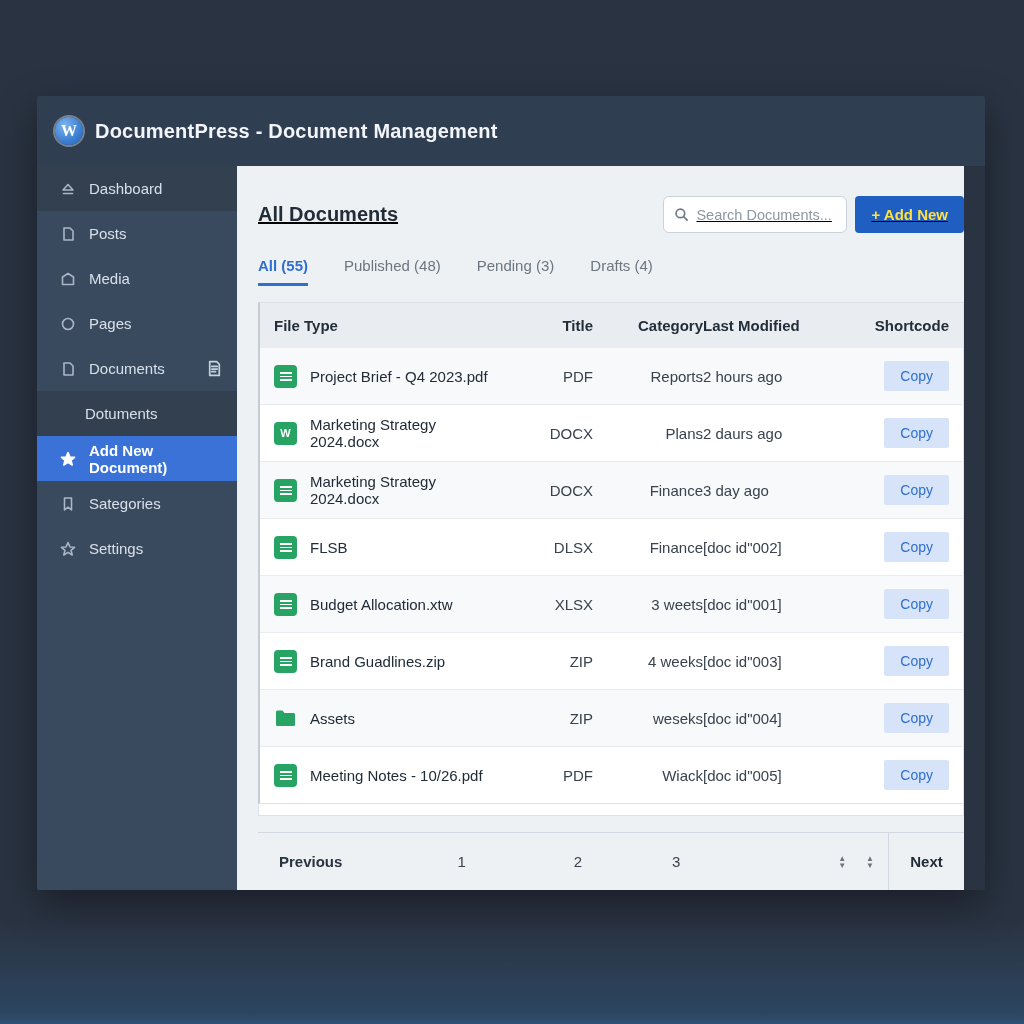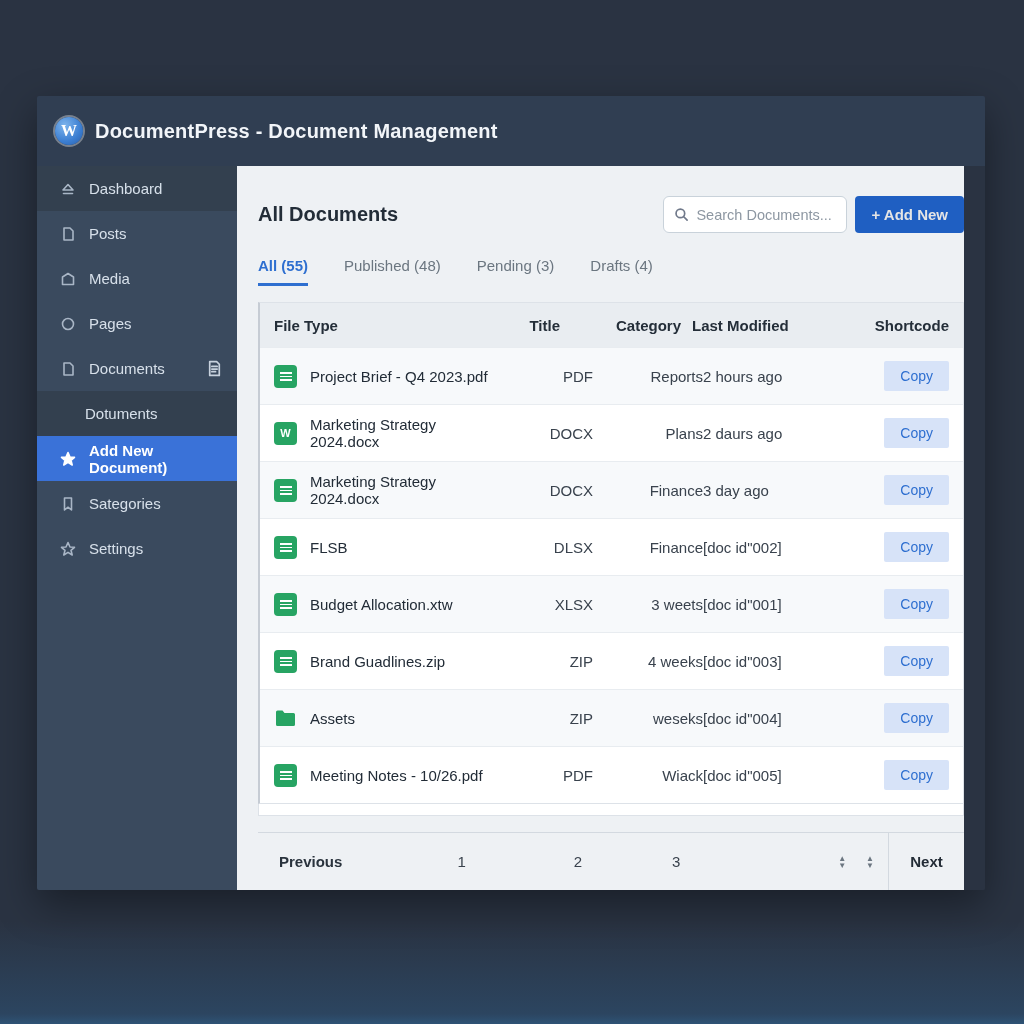--- a/index.html
+++ b/index.html
@@ -40,48 +40,48 @@
   .side-item.shaded { background:#33404f; }
   .side-item.sub { padding-left:48px; background:#33404f; }
   .side-item.active { background:#3a72d8; color:#ffffff; font-weight:bold; }
   .side-item .trail { margin-left:auto; }
   svg.oline { stroke:#a9b6c6; stroke-width:1.6; fill:none; stroke-linejoin:round; stroke-linecap:round; }
   .side-item.active svg.oline { stroke:#ffffff; fill:#ffffff; }
   
   .main { flex:1; background:#eef1f4; display:flex; flex-direction:column; min-width:0; }
   .sliver { width:21px; background:#2a3342; flex:0 0 auto; }
   .main-inner { padding:0 0 0 21px; display:flex; flex-direction:column; flex:1; min-height:0; }
-  .main-header { display:flex; align-items:center; margin:30px 0 24px; }
+  .main-header { display:flex; align-items:center; margin:30px 0 24px;text-decoration:underline; }
   .page-title { font-size:20px; font-weight:bold; color:#232d38; }
   .header-right { margin-left:auto; display:flex; align-items:center; gap:8px;border-radius:9px; }
   .search-box {
     width:184px; height:37px; background:#ffffff; border:1px solid #c9d2da;
     border-radius:6px; display:flex; align-items:center; padding:0 10px; gap:7px;
   }
   .search-box input {
     border:none; outline:none; font-size:14.5px; color:#39424d; width:100%;
     font-family:"Liberation Sans","DejaVu Sans",sans-serif; background:transparent;
   }
   .search-box input::placeholder { color:#8d97a2; }
   .btn-addnew {
-    height:37px; padding:0 16px; background:#1f5fc2; color:#e5e5e5; border:none;
+    height:37px; padding:0 16px; background:#1f5fc2; color:#fde047; border:none;
     border-radius:4px; font-size:15px; font-weight:bold; cursor:pointer;
     font-family:"Liberation Sans","DejaVu Sans",sans-serif;
   }
   
   .tabs { display:flex; gap:36px; margin-bottom:16px; }
   .tab { font-size:15px; color:#6b7680; padding-bottom:9px; cursor:pointer; }
   .tab.active { color:#2e6fd0; font-weight:bold; border-bottom:3px solid #2e6fd0; }
   
   .table { background:#ffffff; border:1px solid #dde2e8; border-left:2px solid #c6ccd4; }
   .thead, .trow {
     display:grid; grid-template-columns:1fr 88px 110px 152px 94px;
     align-items:center; padding:0 14px;
   }
-  .thead { background:#e9edf1; height:44px; font-weight:bold; font-size:15px; color:#242e39;gap:11px; }
+  .thead { background:#e9edf1; height:44px; font-weight:bold; font-size:15px; color:#242e39; }
   .trow { height:57px; font-size:15px; color:#39424d; border-top:1px solid #e8ecf0; }
   .trow:nth-child(even) { background:#f7f9fb; }
   .cell-file { display:flex; align-items:center; gap:13px; color:#222c37; }
   .cell-center { text-align:right; }
   .cell-right { text-align:right; }
   .fico {
     width:23px; height:23px; border-radius:4px; background:#27a463; flex:0 0 auto;
     position:relative; display:flex; align-items:center; justify-content:center;
   }
   .fico.doc::before {

